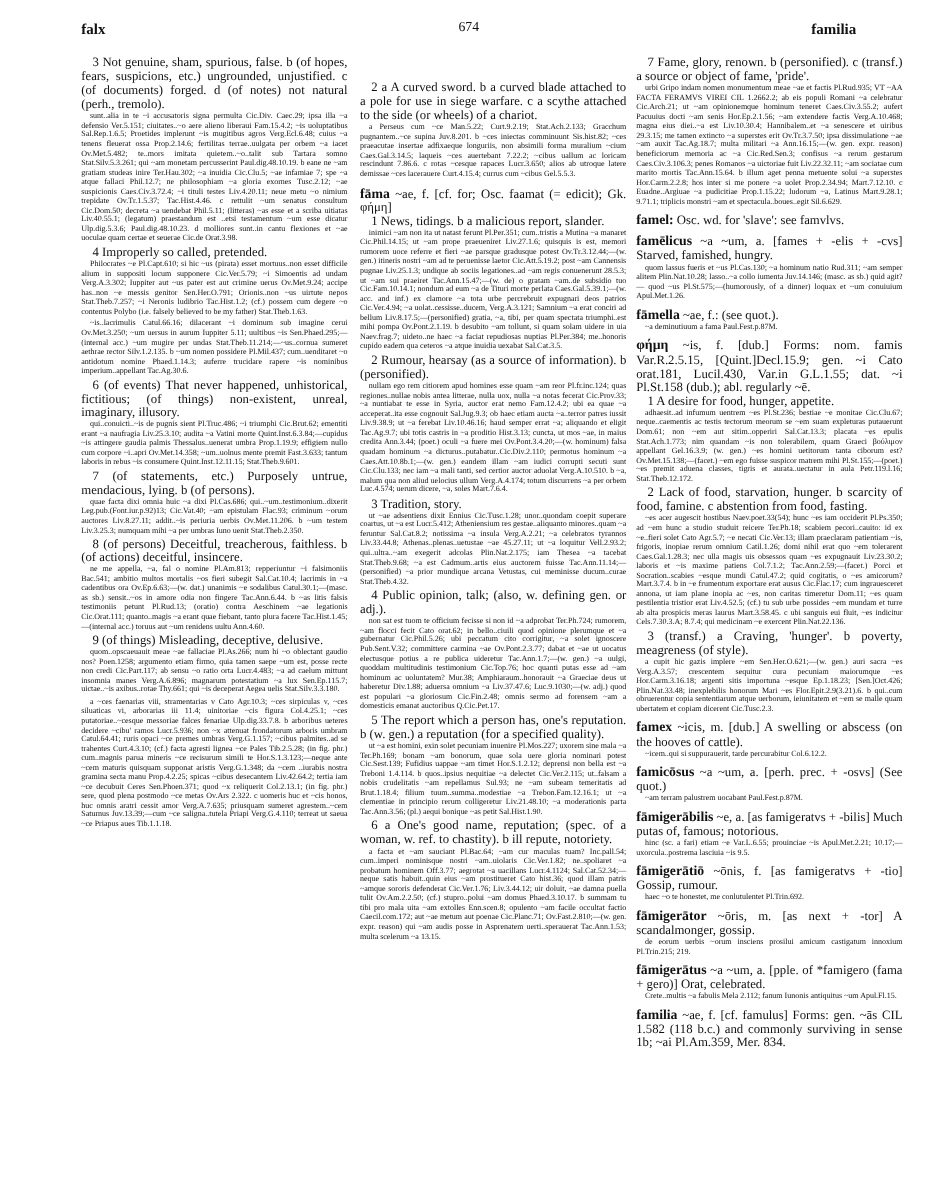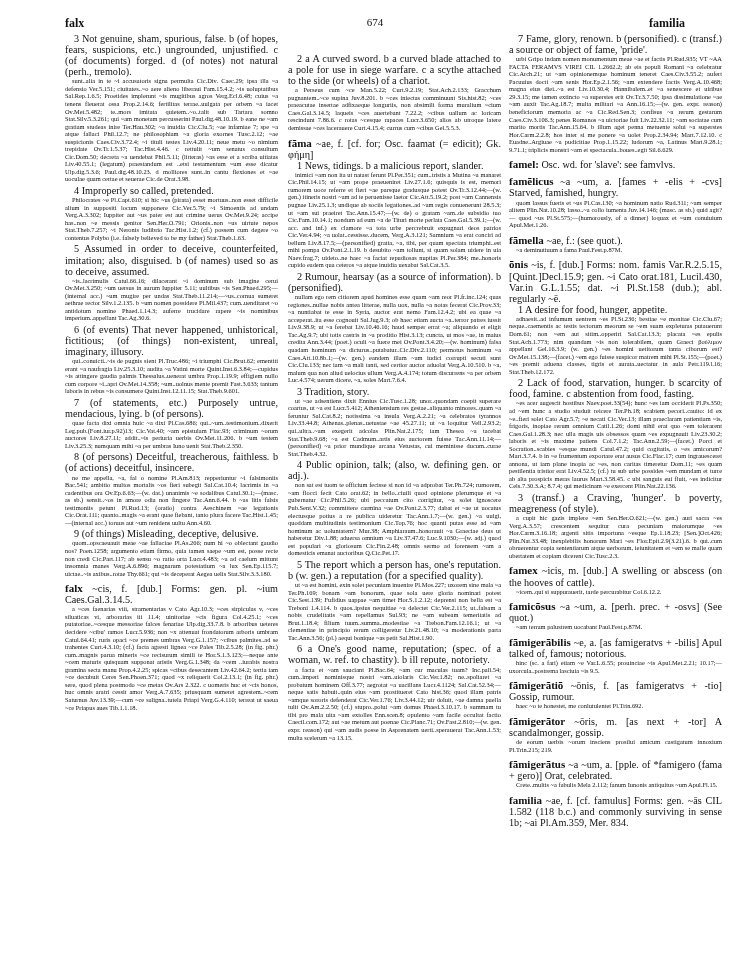--- a/index.html
+++ b/index.html
@@ -2,52 +2,50 @@
 <html><head>
 <meta charset="utf-8">
 <style>
   html, body { margin:0; padding:0; background:#ffffff; }
   body { width:750px; height:963px; overflow:hidden; position:relative;
          font-family:"Liberation Serif","DejaVu Serif",serif; color:#111; }
   .header { position:absolute; top:16px; left:65px; width:620px; height:14px; }
   .hw-left { position:absolute; left:0; top:0; font-weight:bold; font-size:12px; }
   .pageno { position:absolute; left:0; right:0; text-align:center; top:0; font-size:11px; }
   .hw-right { position:absolute; right:0; top:0; font-weight:bold; font-size:12px; }
-  .col { position:absolute; top:33px; width:213px; text-align:justify; hyphens:auto; }
+  .col { position:absolute; top:45px; width:213px; text-align:justify; hyphens:auto; }
   .c1 { left:65px; } .c2 { left:288px;margin-top:20px; } .c3 { left:509px; }
   .sense { font-size:10.2px; line-height:11.1px; margin:0; text-indent:9px; }
   .cit { font-size:6.4px; line-height:7.55px; margin:0 0 2px 0; text-indent:7px; }
   .entry { font-size:10.2px; line-height:11.1px; margin:6px 0 0 0; }
   .entry b.lemma { font-size:11px; }
 </style>
 </head>
 <body>
 
 <div class="header">
   <span class="hw-left">falx</span>
   <span class="pageno">674</span>
   <span class="hw-right">familia</span>
 </div>
 
 <div class="col c1">
     <p class="sense">3 Not genuine, sham, spurious, false. b (of hopes, fears, suspicions, etc.) ungrounded, unjustified. c (of documents) forged. d (of notes) not natural (perh., tremolo).</p>
     <p class="cit">sunt..alia in te ~i accusatoris signa permulta Cic.Div. Caec.29; ipsa illa ~a defensio Ver.5.151; ciuitates..~o aere alieno liberaui Fam.15.4.2; ~is uoluptatibus Sal.Rep.1.6.5; Proetides implerunt ~is mugitibus agros Verg.Ecl.6.48; cuius ~a tenens fleuerat ossa Prop.2.14.6; fertilitas terrae..uulgata per orbem ~a iacet Ov.Met.5.482; te..mors imitata quietem..~o..talit sub Tartara somno Stat.Silv.5.3.261; qui ~am monetam percusserint Paul.dig.48.10.19. b eane ne ~am gratiam studeas inire Ter.Hau.302; ~a inuidia Cic.Clu.5; ~ae infamiae 7; spe ~a atque fallaci Phil.12.7; ne philosophiam ~a gloria exornes Tusc.2.12; ~ae suspicionis Caes.Civ.3.72.4; ~i tituli testes Liv.4.20.11; neue metu ~o nimium trepidate Ov.Tr.1.5.37; Tac.Hist.4.46. c rettulit ~um senatus consultum Cic.Dom.50; decreta ~a uendebat Phil.5.11; (litteras) ~as esse et a scriba uitiatas Liv.40.55.1; (legatum) praestandum est ..etsi testamentum ~um esse dicatur Ulp.dig.5.3.6; Paul.dig.48.10.23. d molliores sunt..in cantu flexiones et ~ae uoculae quam certae et seuerae Cic.de Orat.3.98.</p>
     <p class="sense">4 Improperly so called, pretended.</p>
     <p class="cit">Philocrates ~e Pl.Capt.610; si hic ~us (pirata) esset mortuus..non esset difficile alium in suppositi locum supponere Cic.Ver.5.79; ~i Simoentis ad undam Verg.A.3.302; Iuppiter aut ~us pater est aut crimine uerus Ov.Met.9.24; accipe has..non ~e messis genitor Sen.Her.O.791; Orionis..non ~us uirtute nepos Stat.Theb.7.257; ~i Neronis ludibrio Tac.Hist.1.2; (cf.) possem cum degere ~o contentus Polybo (i.e. falsely believed to be my father) Stat.Theb.1.63.</p>
-    <p class="sense">5 Assumed in order to deceive, counterfeited, imitation; also, disguised. b (of names) used so as to deceive, assumed.</p>
     <p class="cit">~is..lacrimulis Catul.66.16; dilacerant ~i dominum sub imagine cerui Ov.Met.3.250; ~um uersus in aurum Iuppiter 5.11; uultibus ~is Sen.Phaed.295;—(internal acc.) ~um mugire per undas Stat.Theb.11.214;—~us..cornua sumeret aethrae rector Silv.1.2.135. b ~um nomen possidere Pl.Mil.437; cum..uenditaret ~o antidotum nomine Phaed.1.14.3; auferre trucidare rapere ~is nominibus imperium..appellant Tac.Ag.30.6.</p>
     <p class="sense">6 (of events) That never happened, unhistorical, fictitious; (of things) non-existent, unreal, imaginary, illusory.</p>
     <p class="cit">qui..conuicti..~is de pugnis sient Pl.Truc.486; ~i triumphi Cic.Brut.62; ementiti erant ~a naufragia Liv.25.3.10; audita ~a Vatini morte Quint.Inst.6.3.84;—cupidus ~is attingere gaudia palmis Thessalus..uenerat umbra Prop.1.19.9; effigiem nullo cum corpore ~i..apri Ov.Met.14.358; ~um..uolnus mente premit Fast.3.633; tantum laboris in rebus ~is consumere Quint.Inst.12.11.15; Stat.Theb.9.601.</p>
     <p class="sense">7 (of statements, etc.) Purposely untrue, mendacious, lying. b (of persons).</p>
     <p class="cit">quae facta dixi omnia huic ~a dixi Pl.Cas.686; qui..~um..testimonium..dixerit Leg.pub.(Font.iur.p.92)13; Cic.Vat.40; ~am epistulam Flac.93; criminum ~orum auctores Liv.8.27.11; addit..~is periuria uerbis Ov.Met.11.206. b ~um testem Liv.3.25.3; numquam mihi ~a per umbras Iuno uenit Stat.Theb.2.350.</p>
     <p class="sense">8 (of persons) Deceitful, treacherous, faithless. b (of actions) deceitful, insincere.</p>
     <p class="cit">ne me appella, ~a, fal o nomine Pl.Am.813; repperiuntur ~i falsimoniis Bac.541; ambitio multos mortalis ~os fieri subegit Sal.Cat.10.4; lacrimis in ~a cadentibus ora Ov.Ep.6.63;—(w. dat.) unanimis ~e sodalibus Catul.30.1;—(masc. as sb.) sensit..~os in amore odia non fingere Tac.Ann.6.44. b ~as litis falsis testimoniis petunt Pl.Rud.13; (oratio) contra Aeschinem ~ae legationis Cic.Orat.111; quanto..magis ~a erant quae fiebant, tanto plura facere Tac.Hist.1.45;—(internal acc.) toruus aut ~um renidens uultu Ann.4.60.</p>
     <p class="sense">9 (of things) Misleading, deceptive, delusive.</p>
     <p class="cit">quom..opscaeuauit meae ~ae fallaciae Pl.As.266; num hi ~o oblectant gaudio nos? Poen.1258; argumento etiam firmo, quia tamen saepe ~um est, posse recte non credi Cic.Part.117; ab sensu ~o ratio orta Lucr.4.483; ~a ad caelum mittunt insomnia manes Verg.A.6.896; magnarum potestatium ~a lux Sen.Ep.115.7; uictae..~is axibus..rotae Thy.661; qui ~is deceperat Aegea uelis Stat.Silv.3.3.180.</p>
-    <p class="entry"><b class="lemma">falx</b><span> ~cis, f. [dub.] Forms: gen. pl. ~ium Caes.Gal.3.14.5.</span></p>
     <p class="cit">a ~ces faenarias viii, stramentarias v Cato Agr.10.3; ~ces sirpiculas v, ~ces siluaticas vi, arborarias iii 11.4; uinitoriae ~cis figura Col.4.25.1; ~ces putatoriae..~cesque messoriae falces fenariae Ulp.dig.33.7.8. b arboribus ueteres decidere ~cibu' ramos Lucr.5.936; non ~x attenuat frondatorum arboris umbram Catul.64.41; ruris opaci ~ce premes umbras Verg.G.1.157; ~cibus palmites..ad se trahentes Curt.4.3.10; (cf.) facta agresti lignea ~ce Pales Tib.2.5.28; (in fig. phr.) cum..magnis parua mineris ~ce recisurum simili te Hor.S.1.3.123;—neque ante ~cem maturis quisquam supponat aristis Verg.G.1.348; da ~cem ..iurabis nostra gramina secta manu Prop.4.2.25; spicas ~cibus desecantem Liv.42.64.2; tertia iam ~ce decubuit Ceres Sen.Phoen.371; quod ~x reliquerit Col.2.13.1; (in fig. phr.) sere, quod plena postmodo ~ce metas Ov.Ars 2.322. c uomeris huc et ~cis honos, huc omnis aratri cessit amor Verg.A.7.635; priusquam sumeret agrestem..~cem Saturnus Juv.13.39;—cum ~ce saligna..tutela Priapi Verg.G.4.110; terreat ut saeua ~ce Priapus aues Tib.1.1.18.</p>
   </div>
 <div class="col c2">
     <p class="sense">2 a A curved sword. b a curved blade attached to a pole for use in siege warfare. c a scythe attached to the side (or wheels) of a chariot.</p>
     <p class="cit">a Perseus cum ~ce Man.5.22; Curt.9.2.19; Stat.Ach.2.133; Gracchum pugnantem..~ce supina Juv.8.201. b ~ces iniectas comminuunt Sis.hist.82; ~ces praeacutae insertae adfixaeque longuriis, non absimili forma muralium ~cium Caes.Gal.3.14.5; laqueis ~ces auertebant 7.22.2; ~cibus uallum ac loricam rescindunt 7.86.6. c rotas ~cesque rapaces Lucr.3.650; alios ab utroque latere demissae ~ces lacerauere Curt.4.15.4; currus cum ~cibus Gel.5.5.3.</p>
     <p class="entry"><b class="lemma">fāma</b><span> ~ae, f. [cf. for; Osc. faamat (= edicit); Gk. φήμη]</span></p>
     <p class="sense">1 News, tidings. b a malicious report, slander.</p>
     <p class="cit">inimici ~am non ita ut natast ferunt Pl.Per.351; cum..tristis a Mutina ~a manaret Cic.Phil.14.15; ut ~am prope praeueniret Liv.27.1.6; quisquis is est, memori rumorem uoce referre et fieri ~ae parsque gradusque potest Ov.Tr.3.12.44;—(w. gen.) itineris nostri ~am ad te peruenisse laetor Cic.Att.5.19.2; post ~am Cannensis pugnae Liv.25.1.3; undique ab sociis legationes..ad ~am regis conuenerunt 28.5.3; ut ~am sui praeiret Tac.Ann.15.47;—(w. de) o gratam ~am..de subsidio tuo Cic.Fam.10.14.1; nondum ad eum ~a de Titurі morte perlata Caes.Gal.5.39.1;—(w. acc. and inf.) ex clamore ~a tota urbe percrebruit expugnari deos patrios Cic.Ver.4.94; ~a uolat..cessisse..ducem, Verg.A.3.121; Samnium ~a erat conciri ad bellum Liv.8.17.5;—(personified) gratia, ~a, tibi, per quam spectata triumphi..est mihi pompa Ov.Pont.2.1.19. b desubito ~am tollunt, si quam solam uidere in uia Naev.frag.7; uideto..ne haec ~a faciat repudiosas nuptias Pl.Per.384; me..honoris cupido eadem qua ceteros ~a atque inuidia uexabat Sal.Cat.3.5.</p>
     <p class="sense">2 Rumour, hearsay (as a source of information). b (personified).</p>
     <p class="cit">nullam ego rem citiorem apud homines esse quam ~am reor Pl.fr.inc.124; quas regiones..nullae nobis antea litterae, nulla uox, nulla ~a notas fecerat Cic.Prov.33; ~a nuntiabat te esse in Syria, auctor erat nemo Fam.12.4.2; ubi ea quae ~a acceperat..ita esse cognouit Sal.Jug.9.3; ob haec etiam aucta ~a..terror patres iussit Liv.9.38.9; ut ~a ferebat Liv.10.46.16; haud semper errat ~a; aliquando et eligit Tac.Ag.9.7; ubi totis castris in ~a proditio Hist.3.13; cuncta, ut mos ~ae, in maius credita Ann.3.44; (poet.) oculi ~a fuere mei Ov.Pont.3.4.20;—(w. hominum) falsa quadam hominum ~a dicturus..putabatur..Cic.Div.2.110; permotus hominum ~a Caes.Att.10.8b.1;—(w. gen.) eandem illam ~am iudici corrupti secuti sunt Cic.Clu.133; nec iam ~a mali tanti, sed certior auctor aduolat Verg.A.10.510. b ~a, malum qua non aliud uelocius ullum Verg.A.4.174; totum discurrens ~a per orbem Luc.4.574; uerum dicere, ~a, soles Mart.7.6.4.</p>
@@ -61,32 +59,32 @@
     <p class="cit">a facta et ~am sauciant Pl.Bac.64; ~am cur maculas tuam? Inc.pall.54; cum..imperi nominisque nostri ~am..uiolaris Cic.Ver.1.82; ne..spoliaret ~a probatum hominem Off.3.77; aegrotat ~a uacillans Lucr.4.1124; Sal.Cat.52.34;—neque satis habuit..quin eius ~am prostitueret Cato hist.36; quod illam patris ~amque sororis defenderat Cic.Ver.1.76; Liv.3.44.12; uir doluit, ~ae damna puella tulit Ov.Am.2.2.50; (cf.) stupro..polui ~am domus Phaed.3.10.17. b summam tu tibi pro mala uita ~am extolles Enn.scen.8; opulento ~am facile occultat factio Caecil.com.172; aut ~ae metum aut poenae Cic.Planc.71; Ov.Fast.2.810;—(w. gen. expr. reason) qui ~am audis posse in Asprenatem uerti..sperauerat Tac.Ann.1.53; multa scelerum ~a 13.15.</p>
   </div>
 <div class="col c3">
     <p class="sense">7 Fame, glory, renown. b (personified). c (transf.) a source or object of fame, 'pride'.</p>
     <p class="cit">urbi Gripo indam nomen monumentum meae ~ae et factis Pl.Rud.935; VT ~AA FACTA FERAMVS VIREI CIL 1.2662.2; ab eis populi Romani ~a celebratur Cic.Arch.21; ut ~am opinionemque hominum teneret Caes.Civ.3.55.2; aufert Pacuuius docti ~am senis Hor.Ep.2.1.56; ~am extendere factis Verg.A.10.468; magna eius diei..~a est Liv.10.30.4; Hannibalem..et ~a senescere et uiribus 29.3.15; me tamen extincto ~a superstes erit Ov.Tr.3.7.50; ipsa dissimulatione ~ae ~am auxit Tac.Ag.18.7; multa militari ~a Ann.16.15;—(w. gen. expr. reason) beneficiorum memoria ac ~a Cic.Red.Sen.3; confisus ~a rerum gestarum Caes.Civ.3.106.3; penes Romanos ~a uictoriae fuit Liv.22.32.11; ~am sociatae cum marito mortis Tac.Ann.15.64. b illum aget penna metuente solui ~a superstes Hor.Carm.2.2.8; hos inter si me ponere ~a uolet Prop.2.34.94; Mart.7.12.10. c Euadne..Argiuae ~a pudicitiae Prop.1.15.22; ludorum ~a, Latinus Mart.9.28.1; 9.71.1; triplicis monstri ~am et spectacula..boues..egit Sil.6.629.</p>
     <p class="entry"><b class="lemma">famel:</b><span> Osc. wd. for 'slave': see famvlvs.</span></p>
     <p class="entry"><b class="lemma">famēlicus</b><span> ~a ~um, a. [fames + -elis + -cvs] Starved, famished, hungry.</span></p>
     <p class="cit">quom lassus fueris et ~us Pl.Cas.130; ~a hominum natio Rud.311; ~am semper alitem Plin.Nat.10.28; lasso..~a collo iumenta Juv.14.146; (masc. as sb.) quid agit? — quod ~us Pl.St.575;—(humorously, of a dinner) loquax et ~um conuiuium Apul.Met.1.26.</p>
     <p class="entry"><b class="lemma">fāmella</b><span> ~ae, f.: (see quot.).</span></p>
     <p class="cit">~a deminutiuum a fama Paul.Fest.p.87M.</p>
-    <p class="entry"><b class="lemma">ōnis</b><span> ~is, f. [dub.] Forms: nom. famis Var.R.2.5.15, [Quint.]Decl.15.9; gen. ~i Cato orat.181, Lucil.430, Var.in G.L.1.55; dat. ~i Pl.St.158 (dub.); abl. regularly ~ē.</span></p>
+    <p class="entry"><b class="lemma">φήμη</b><span> ~is, f. [dub.] Forms: nom. famis Var.R.2.5.15, [Quint.]Decl.15.9; gen. ~i Cato orat.181, Lucil.430, Var.in G.L.1.55; dat. ~i Pl.St.158 (dub.); abl. regularly ~ē.</span></p>
     <p class="sense">1 A desire for food, hunger, appetite.</p>
     <p class="cit">adhaesit..ad infumum uentrem ~es Pl.St.236; bestiae ~e monitae Cic.Clu.67; neque..caementis ac testis tectorum meorum se ~em suam expleturas putauerunt Dom.61; non ~em aut sitim..opperiri Sal.Cat.13.3; placata ~es epulis Stat.Ach.1.773; nim quandam ~is non tolerabilem, quam Graeci βούλιμον appellant Gel.16.3.9; (w. gen.) ~es homini uetitorum tanta ciborum est? Ov.Met.15.138;—(facet.) ~em ego fuisse suspicor matrem mihi Pl.St.155;—(poet.) ~es premit aduena classes, tigris et aurata..uectatur in aula Petr.119.l.16; Stat.Theb.12.172.</p>
     <p class="sense">2 Lack of food, starvation, hunger. b scarcity of food, famine. c abstention from food, fasting.</p>
     <p class="cit">~es acer augescit hostibus Naev.poet.33(54); hunc ~es iam occiderit Pl.Ps.350; ad ~em hunc a studio studuit reicere Ter.Ph.18; scabiem pecori..cauito: id ex ~e..fieri solet Cato Agr.5.7; ~e necati Cic.Ver.13; illam praeclaram patientiam ~is, frigoris, inopiae rerum omnium Catil.1.26; domi nihil erat quo ~em tolerarent Caes.Gal.1.28.3; nec ulla magis uis obsessos quam ~es expugnauit Liv.23.30.2; laboris et ~is maxime patiens Col.7.1.2; Tac.Ann.2.59;—(facet.) Porci et Socration..scabies ~esque mundi Catul.47.2; quid cogitatis, o ~es amicorum? Mart.3.7.4. b in ~e frumentum exportare erat ausus Cic.Flac.17; cum ingrauesceret annona, ut iam plane inopia ac ~es, non caritas timeretur Dom.11; ~es quam pestilentia tristior erat Liv.4.52.5; (cf.) tu sub urbe possides ~em mundam et turre ab alta prospicis meras laurus Mart.3.58.45. c ubi sanguis eui fluit, ~es indicitur Cels.7.30.3.A; 8.7.4; qui medicinam ~e exercent Plin.Nat.22.136.</p>
     <p class="sense">3 (transf.) a Craving, 'hunger'. b poverty, meagreness (of style).</p>
     <p class="cit">a cupit hic gazis implere ~em Sen.Her.O.621;—(w. gen.) auri sacra ~es Verg.A.3.57; crescentem sequitur cura pecuniam maiorumque ~es Hor.Carm.3.16.18; argenti sitis importuna ~esque Ep.1.18.23; [Sen.]Oct.426; Plin.Nat.33.48; inexplebilis honorum Mari ~es Flor.Epit.2.9(3.21).6. b qui..cum obruerentur copia sententiarum atque uerborum, ieiunitatem et ~em se malle quam ubertatem et copiam dicerent Cic.Tusc.2.3.</p>
     <p class="entry"><b class="lemma">famex</b><span> ~icis, m. [dub.] A swelling or abscess (on the hooves of cattle).</span></p>
     <p class="cit">~icem..qui si suppurauerit, tarde percurabitur Col.6.12.2.</p>
     <p class="entry"><b class="lemma">famicōsus</b><span> ~a ~um, a. [perh. prec. + -osvs] (See quot.)</span></p>
     <p class="cit">~am terram palustrem uocabant Paul.Fest.p.87M.</p>
-    <p class="entry"><b class="lemma">fāmigerābilis</b><span> ~e, a. [as famigeratvs + -bilis] Apul talked of, famous; notorious.</span></p>
+    <p class="entry"><b class="lemma">fāmigerābilis</b><span> ~e, a. [as famigeratvs + -bilis] Much putas of, famous; notorious.</span></p>
     <p class="cit">hinc (sc. a fari) etiam ~e Var.L.6.55; prouinciae ~is Apul.Met.2.21; 10.17;—uxorcula..postrema lasciuia ~is 9.5.</p>
     <p class="entry"><b class="lemma">fāmigerātiō</b><span> ~ōnis, f. [as famigeratvs + -tio] Gossip, rumour.</span></p>
     <p class="cit">haec ~o te honestet, me conlutulentet Pl.Trin.692.</p>
     <p class="entry"><b class="lemma">fāmigerātor</b><span> ~ōris, m. [as next + -tor] A scandalmonger, gossip.</span></p>
     <p class="cit">de eorum uerbis ~orum insciens prosilui amicum castigatum innoxium Pl.Trin.215; 219.</p>
     <p class="entry"><b class="lemma">fāmigerātus</b><span> ~a ~um, a. [pple. of *famigero (fama + gero)] Orat, celebrated.</span></p>
     <p class="cit">Crete..multis ~a fabulis Mela 2.112; fanum Iunonis antiquitus ~um Apul.Fl.15.</p>
     <p class="entry"><b class="lemma">familia</b><span> ~ae, f. [cf. famulus] Forms: gen. ~ās CIL 1.582 (118 b.c.) and commonly surviving in sense 1b; ~ai Pl.Am.359, Mer. 834.</span></p>
   </div>
 

